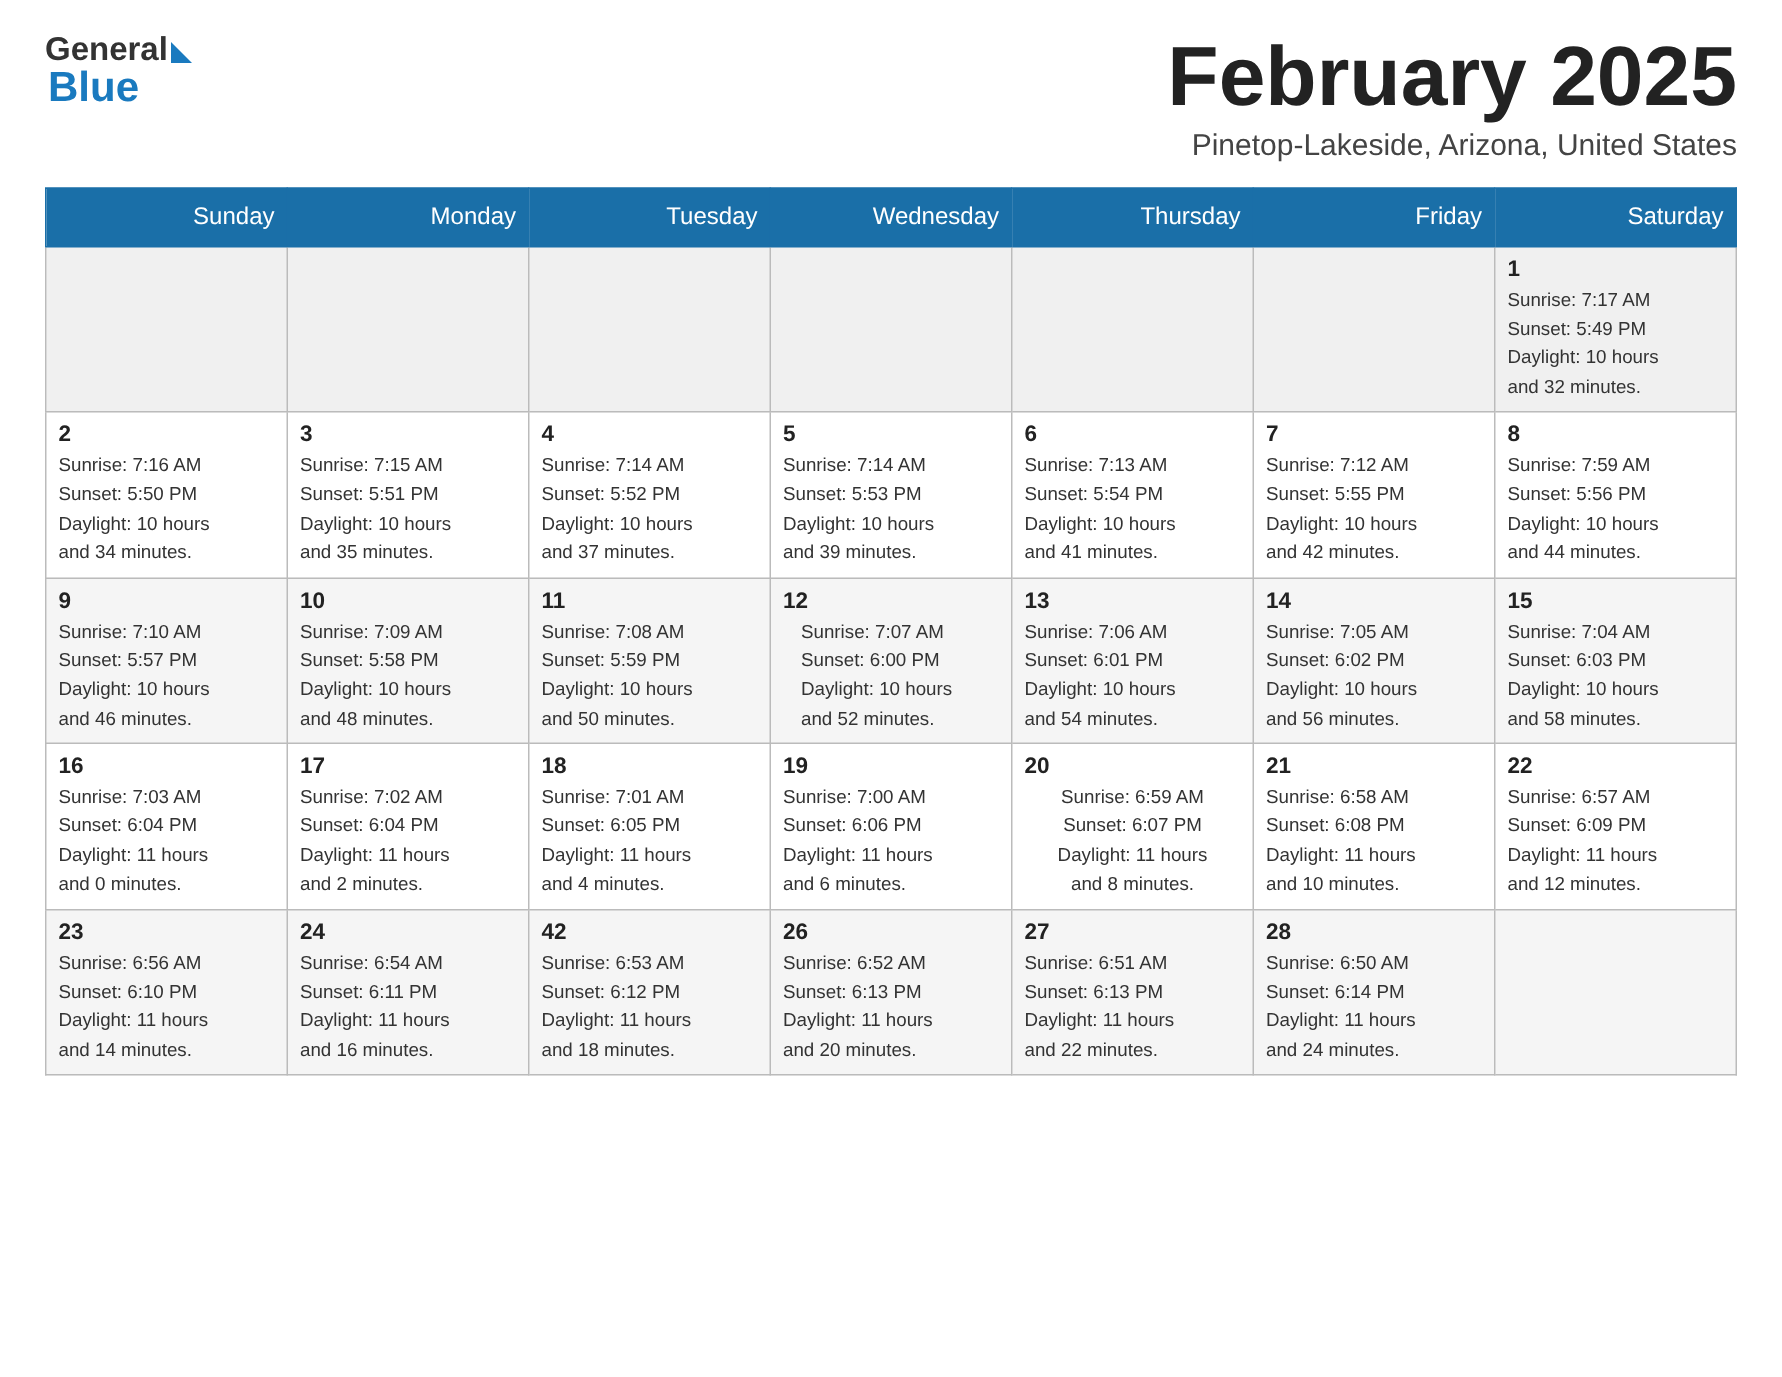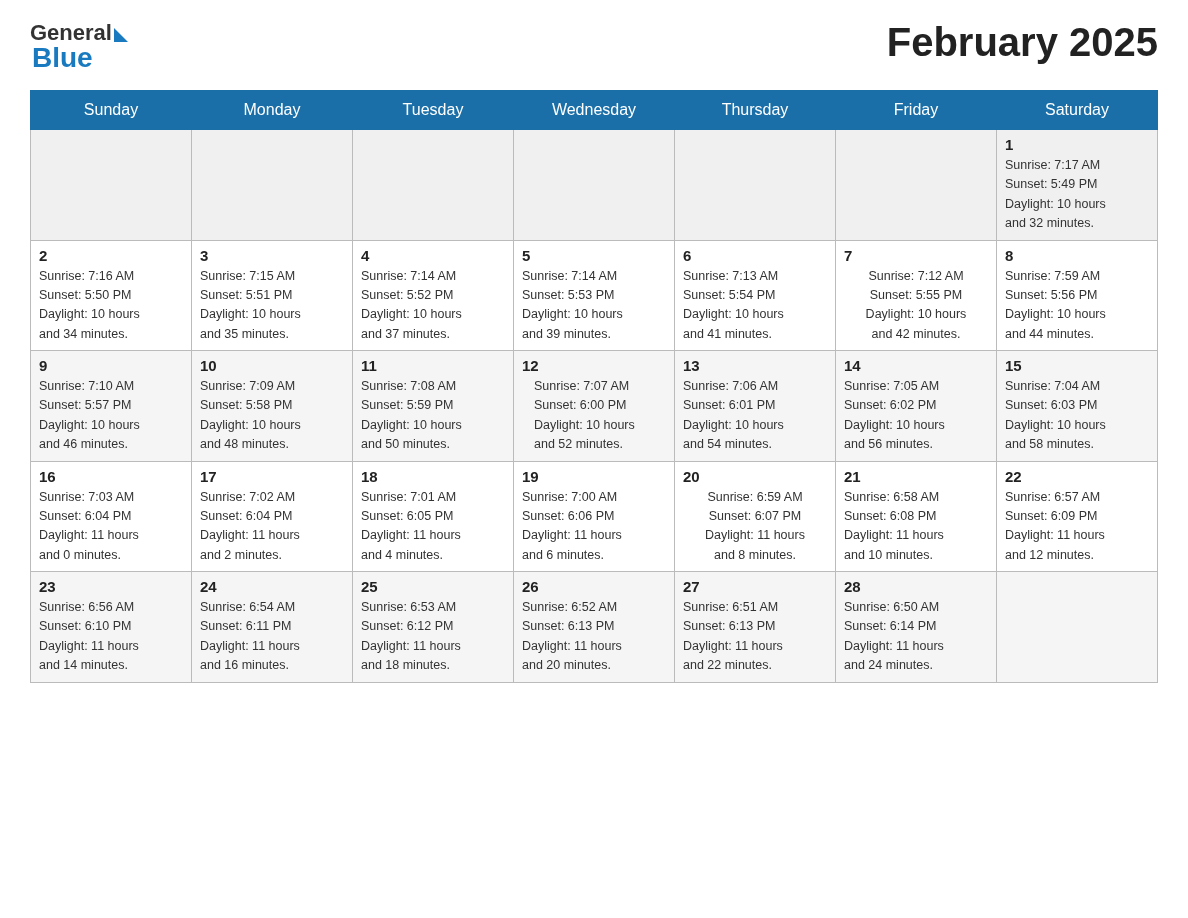--- a/index.html
+++ b/index.html
@@ -44,42 +44,42 @@
       font-size: 28px;
       font-weight: bold;
       color: #1a7abf;
       margin-left: 2px;
       margin-top: -4px;
     }
     .title-area {
       text-align: right;
     }
     .month-title {
-      font-size: 40px;
+      font-size: 56px;
       font-weight: bold;
       color: #222;
       line-height: 1.1;
     }
     .location-title {
       font-size: 20px;
       color: #444;
       margin-top: 4px;
     }
     .calendar {
       width: 100%;
       border-collapse: collapse;
       border: 1px solid #aaa;
     }
     .calendar th {
       background-color: #1a6fa8;
       color: #fff;
       font-size: 16px;
       font-weight: normal;
       padding: 10px 8px;
-      text-align: center;
+      text-align: right;
       border: 1px solid #1a6fa8;
     }
     .calendar td {
       vertical-align: top;
       border: 1px solid #bbb;
       padding: 6px 8px;
       width: 14.28%;
       min-height: 110px;
       height: 110px;
       font-size: 13px;
@@ -120,20 +120,21 @@
 <div class="header">
   <div class="logo">
     <div class="logo-top">
       <span class="logo-text-general">General</span>
       <div class="logo-triangle"></div>
     </div>
     <span class="logo-text-blue">Blue</span>
   </div>
   <div class="title-area">
     <div class="month-title">February 2025</div>
+    <div class="location-title">Pinetop-Lakeside, Arizona, United States</div>
   </div>
 </div>
 
 <table class="calendar">
   <thead>
     <tr>
       <th>Sunday</th>
       <th>Monday</th>
       <th>Tuesday</th>
       <th>Wednesday</th>
@@ -189,21 +190,21 @@
         </td>
         <td>
           <span class="day-number">6</span>
           <div class="day-info" style="white-space: pre-line;">Sunrise: 7:13 AM
 Sunset: 5:54 PM
 Daylight: 10 hours
 and 41 minutes.</div>
         </td>
         <td>
           <span class="day-number">7</span>
-          <div class="day-info" style="white-space: pre-line; text-align: center;">Sunrise: 7:12 AM
+          <div class="day-info" style="white-space: pre-line;">Sunrise: 7:12 AM
 Sunset: 5:55 PM
 Daylight: 10 hours
 and 42 minutes.</div>
         </td>
         <td>
           <span class="day-number">8</span>
           <div class="day-info" style="white-space: pre-line;">Sunrise: 7:59 AM
 Sunset: 5:56 PM
 Daylight: 10 hours
 and 44 minutes.</div>
@@ -320,21 +321,21 @@
 and 14 minutes.</div>
         </td>
         <td>
           <span class="day-number">24</span>
           <div class="day-info" style="white-space: pre-line;">Sunrise: 6:54 AM
 Sunset: 6:11 PM
 Daylight: 11 hours
 and 16 minutes.</div>
         </td>
         <td>
-          <span class="day-number">25</span>
+          <span class="day-number">42</span>
           <div class="day-info" style="white-space: pre-line;">Sunrise: 6:53 AM
 Sunset: 6:12 PM
 Daylight: 11 hours
 and 18 minutes.</div>
         </td>
         <td>
           <span class="day-number">26</span>
           <div class="day-info" style="white-space: pre-line;">Sunrise: 6:52 AM
 Sunset: 6:13 PM
 Daylight: 11 hours

